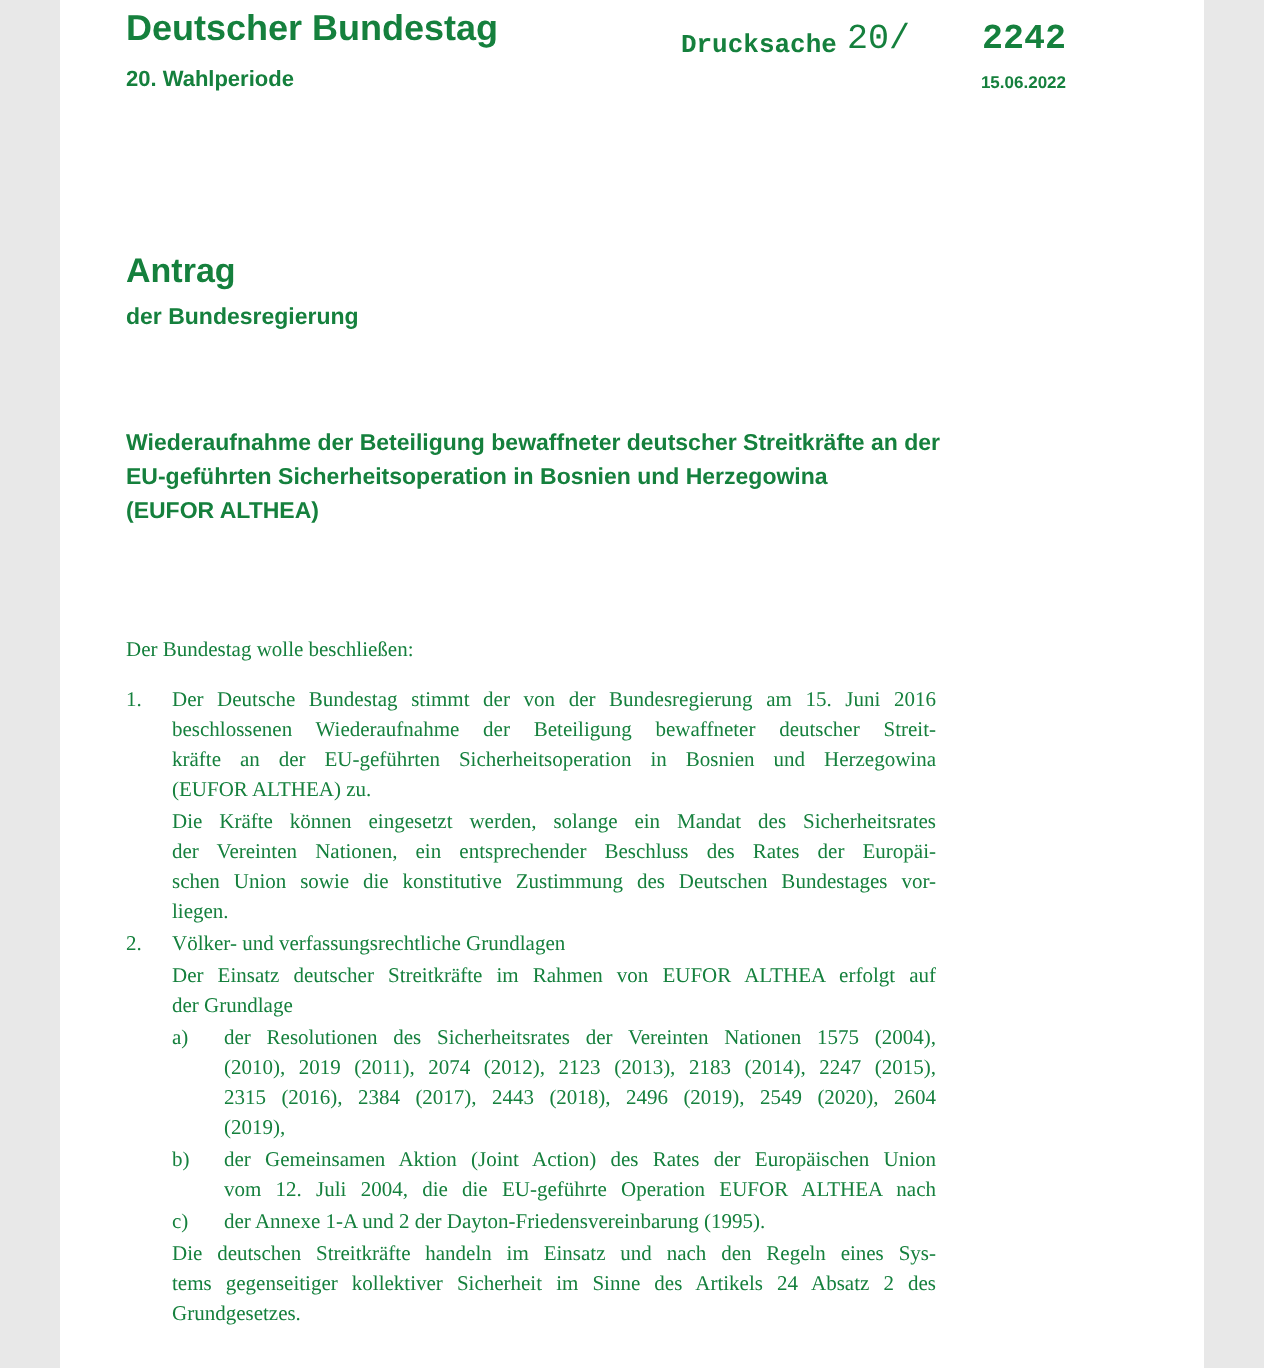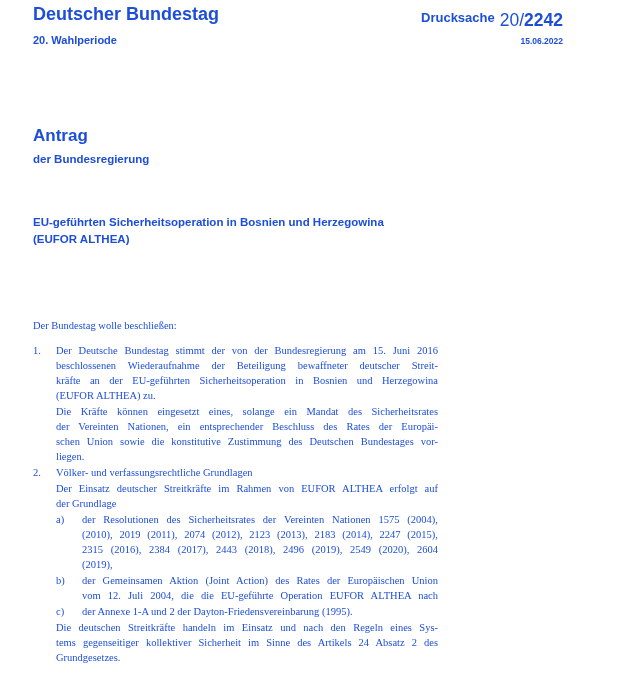--- a/index.html
+++ b/index.html
@@ -1,43 +1,43 @@
 <!DOCTYPE html>
 <html><head>
 <meta charset="utf-8">
 <style>
   html, body { margin: 0; padding: 0; background: #e8e8e8; }
   .page {
     position: relative;
-    width: 632px;
+    width: 572px;
     height: 684px;
     margin: 0 auto;
     background: #ffffff;
     overflow: hidden;
-    color: #1d4ed8;
+    color: #15803d;
   }
 
   
   .publisher {
     position: absolute; left: 33px; top: 5px;
     font: 700 18px/1 "Liberation Sans", sans-serif;
   }
   .period {
     position: absolute; left: 33px; top: 35px;
     font: 700 11px/1 "Liberation Sans", sans-serif;
     text-align: center;
   }
   .docline {
     position: absolute; right: 69px; top: 10px;
-    display: flex; align-items: flex-start;
-    font-family: Liberation Sans, sans-serif;
+    display: flex; align-items: flex-end;
+    font-family: Liberation Mono, monospace;
   }
   .doc-label  { font-size: 13px;   font-weight: 700; margin-right: 5px; }
   .doc-prefix { font-size: 17.5px; font-weight: 400; }
-  .doc-number { font-size: 17.5px; font-weight: 700; }
+  .doc-number { font-size: 17.5px; font-weight: 700; margin-left: 36px; }
   .date {
     position: absolute; right: 69px; top: 36px;
     font: 700 8.5px/1.2 "Liberation Sans", sans-serif;
   }
 
   
   .kind {
     position: absolute; left: 33px; top: 127px;
     font: 700 17px/1 "Liberation Sans", sans-serif;
   }
@@ -81,38 +81,39 @@
   <div class="docline">
     <span class="doc-label">Drucksache</span>
     <span class="doc-prefix">20/</span>
     <span class="doc-number">2242</span>
   </div>
   <div class="date">15.06.2022</div>
 
   <div class="kind">Antrag</div>
   <div class="author">der Bundesregierung</div>
   <div class="subject">
+      <div class="subject-line">Wiederaufnahme der Beteiligung bewaffneter deutscher Streitkräfte an der</div>
       <div class="subject-line">EU-geführten Sicherheitsoperation in Bosnien und Herzegowina</div>
       <div class="subject-line">(EUFOR ALTHEA)</div>
     </div>
 
   <div class="intro">Der Bundestag wolle beschließen:</div>
   <div class="body-blocks">
       <div class="block item">
         <div class="marker">1.</div>
         <div class="lines">
           <div class="line">Der Deutsche Bundestag stimmt der von der Bundesregierung am 15. Juni 2016</div>
           <div class="line">beschlossenen Wiederaufnahme der Beteiligung bewaffneter deutscher Streit-</div>
           <div class="line">kräfte an der EU-geführten Sicherheitsoperation in Bosnien und Herzegowina</div>
           <div class="line last">(EUFOR ALTHEA) zu.</div>
         </div>
       </div>
       <div class="block para">
         <div class="lines">
-          <div class="line">Die Kräfte können eingesetzt eines, solange ein Mandat des Sicherheitsrates</div>
+          <div class="line">Die Kräfte können eingesetzt werden, solange ein Mandat des Sicherheitsrates</div>
           <div class="line">der Vereinten Nationen, ein entsprechender Beschluss des Rates der Europäi-</div>
           <div class="line">schen Union sowie die konstitutive Zustimmung des Deutschen Bundestages vor-</div>
           <div class="line last">liegen.</div>
         </div>
       </div>
       <div class="block item">
         <div class="marker">2.</div>
         <div class="lines">
           <div class="line last">Völker- und verfassungsrechtliche Grundlagen</div>
         </div>

